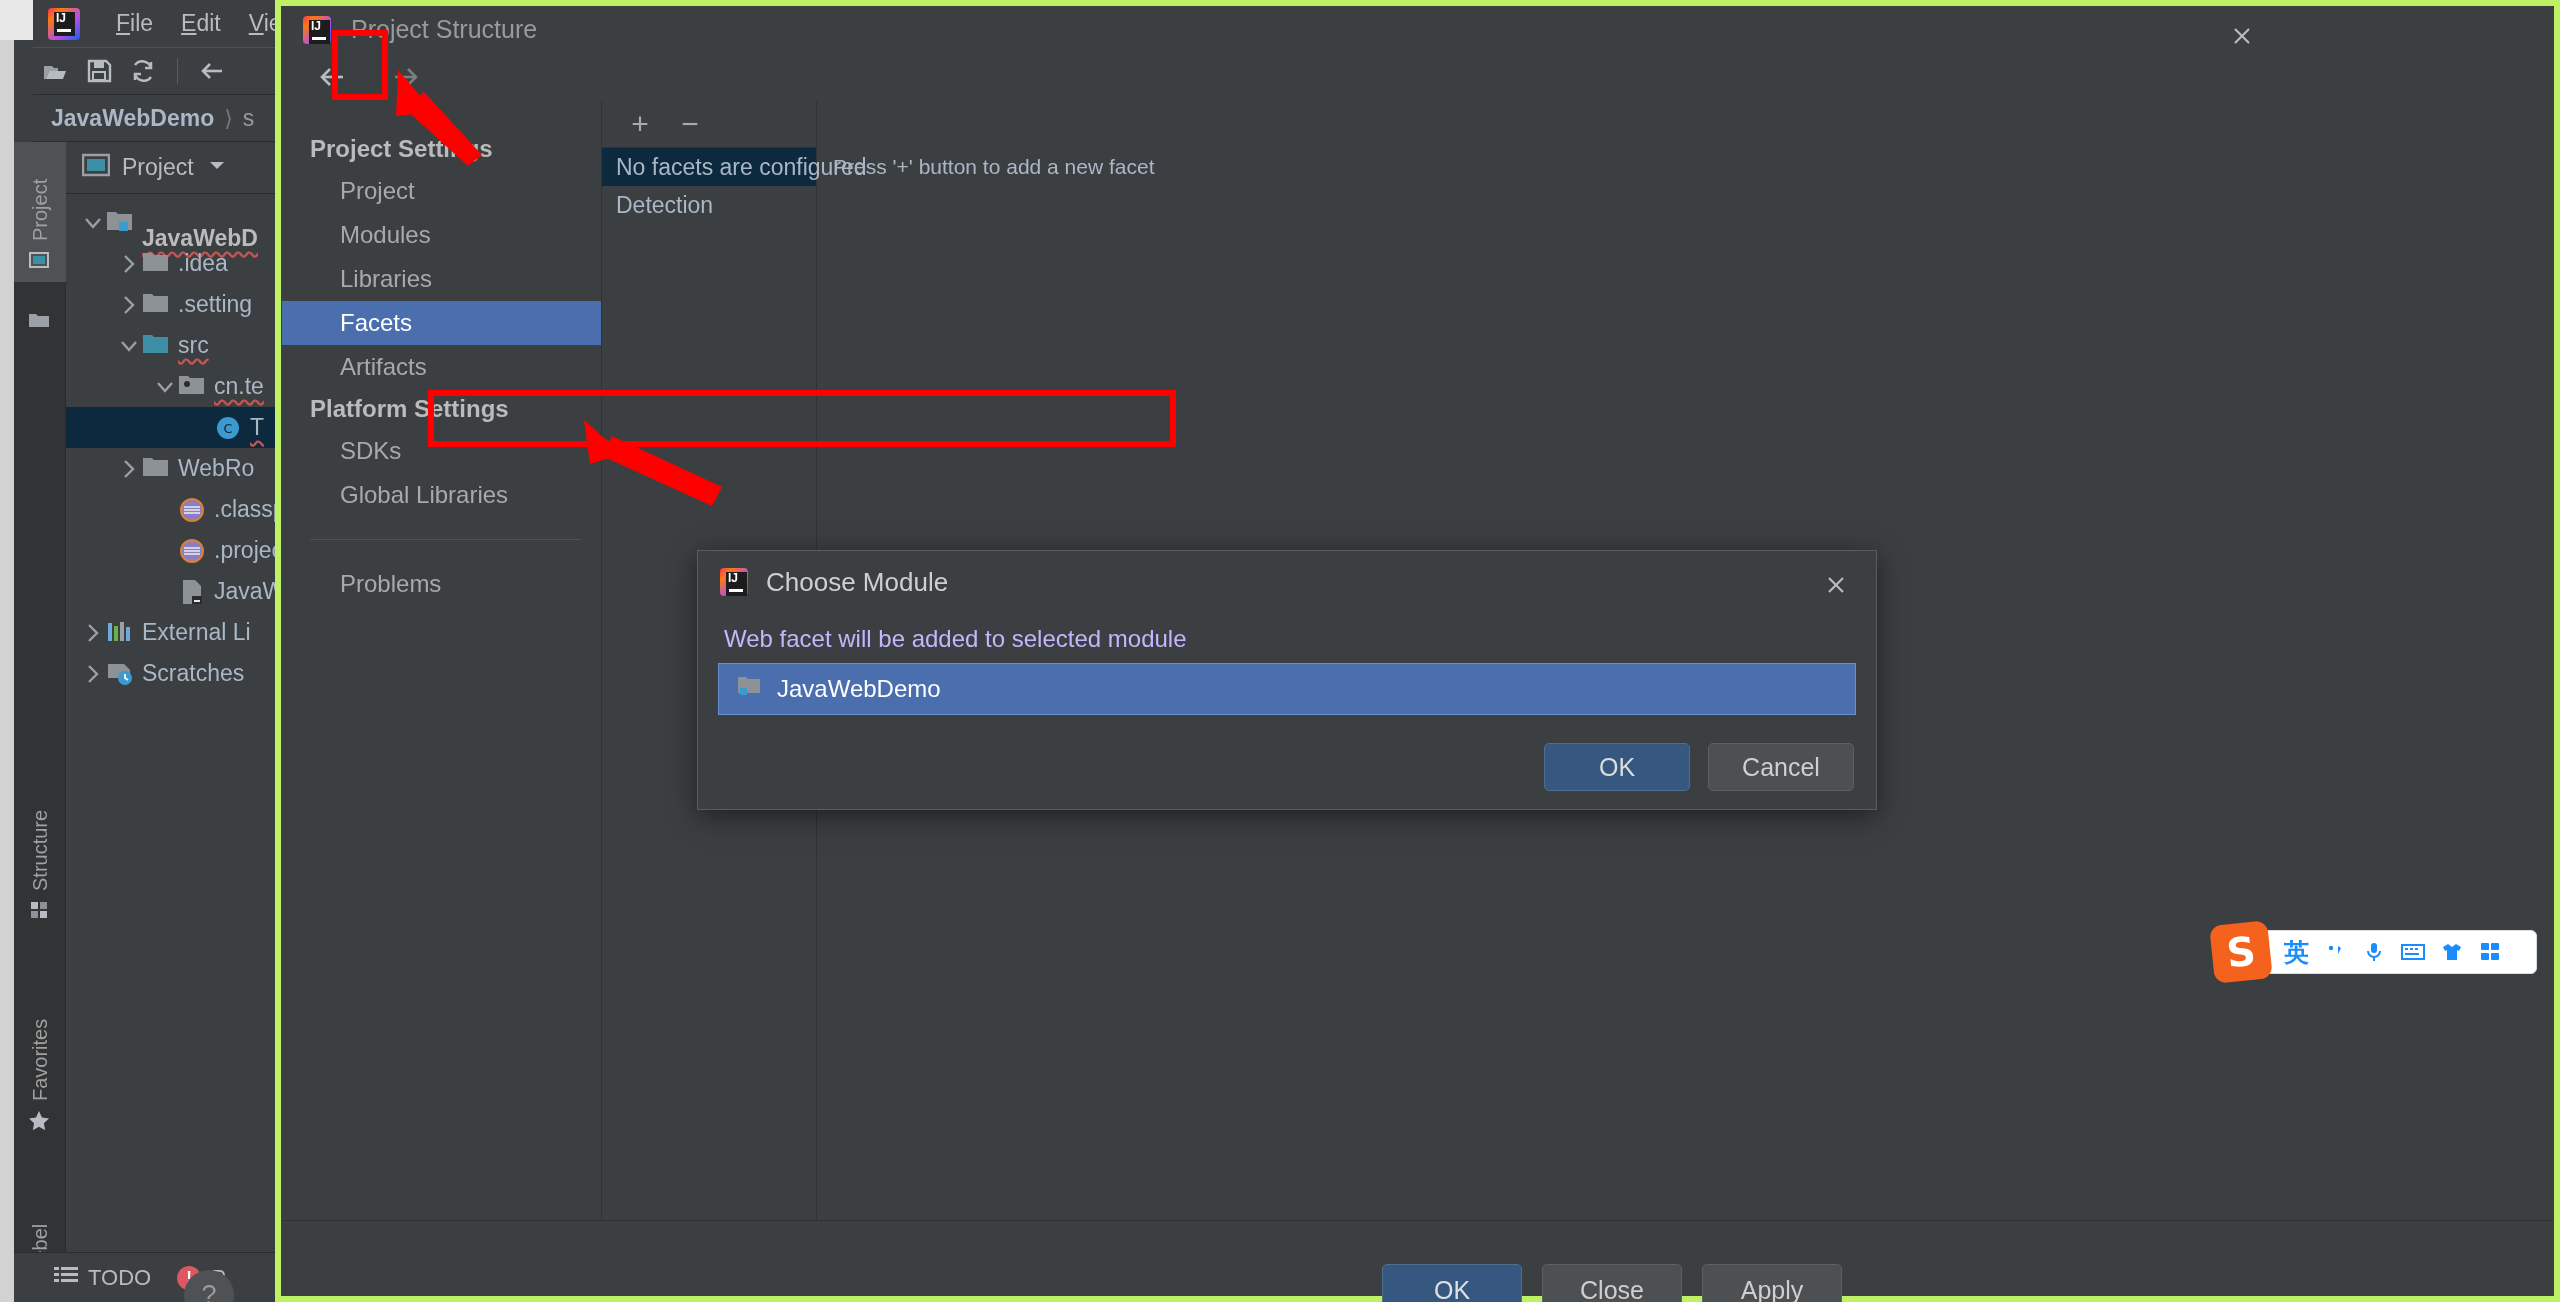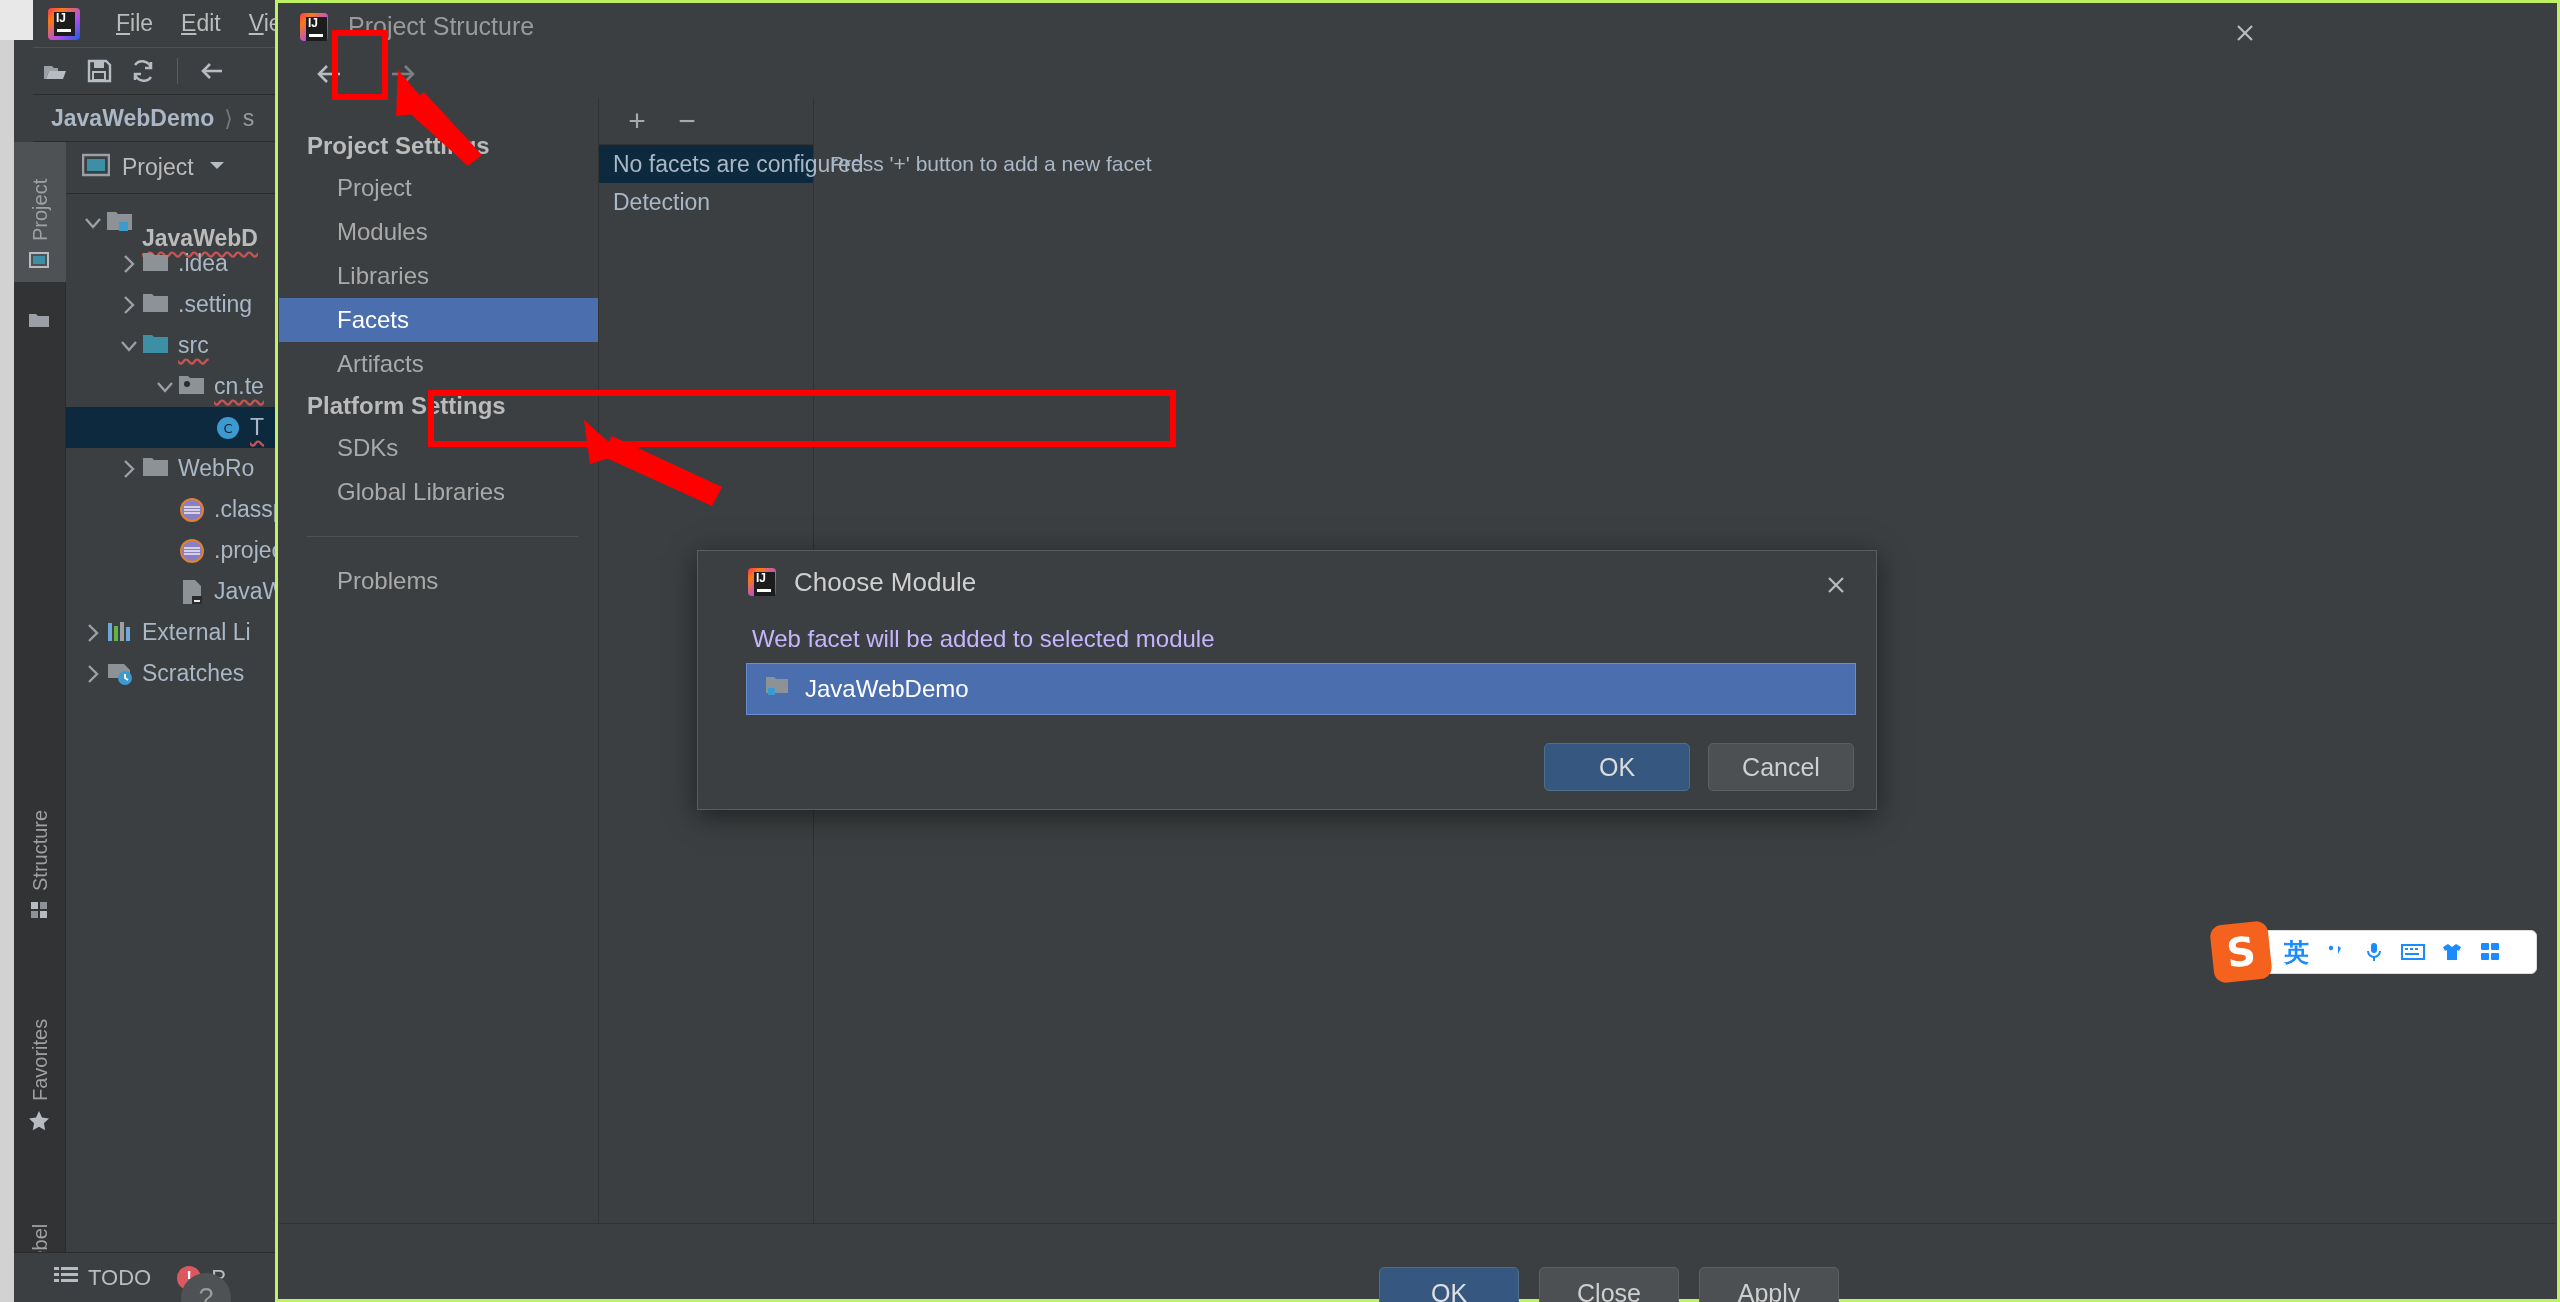--- a/index.html
+++ b/index.html
@@ -91,21 +91,21 @@
 
   
   .codeghost { position:absolute; font-family:"Liberation Mono", monospace; font-size:30px; font-style:italic; white-space:nowrap;}
 
   
   .watermark { position:absolute; right:22px; bottom:8px; font-size:24px; color:rgba(210,210,210,0.55);
                white-space:nowrap; }
 
   
   .ps-dialog { position:absolute; left:275px; top:0; width:2285px; height:1302px; background:#3c3f41;
-               border:3px solid #bef264; }
+               border:6px solid #bef264; }
   .ps-title { height:47px; display:flex; align-items:center; gap:18px; padding-left:20px; }
   .ps-title-text { font-size:25px; color:#9a9a9a; }
   .ps-close { position:absolute; right:290px; top:8px; width:44px;height:44px;
               display:flex;align-items:center;justify-content:center; }
   .ps-toolbar { position:absolute; left:1px; top:47px; width:560px; height:48px; background:#3c3f41;
                 display:flex; align-items:center; gap:34px; padding-left:30px; }
   .ps-nav { width:40px;height:40px;display:flex;align-items:center;justify-content:center;}
   .ps-body { position:absolute; left:1px; top:95px; right:1px; bottom:76px; display:flex; }
   .ps-left { width:320px; background:#3c3f41; border-right:1px solid #323232; padding-top:28px; flex:none;}
   .ps-group { font-size:24px; font-weight:bold; color:#bbbbbb; padding:6px 0 6px 28px; }
@@ -128,21 +128,21 @@
   .help-btn { position:absolute; left:-98px; bottom:-24px; width:50px;height:50px;border-radius:50%;
               background:#4e5254; color:#9a9a9a; font-size:27px;
               display:flex;align-items:center;justify-content:center; }
   .ps-btn { position:absolute; bottom:-20px; width:140px; height:52px; border-radius:5px;
             display:flex;align-items:center;justify-content:center; font-size:25px; }
   .ps-btn.ok { background:#365880; color:#e0e0e0; border:1px solid #4c708c; }
   .ps-btn.sec { background:#4c5052; color:#cfcfcf; border:1px solid #5e6060; }
 
   
   .cm-dialog { position:absolute; left:697px; top:550px; width:1180px; height:260px;
-               background:#3c3f41; border:1px solid #5a5d5e; box-shadow:0 6px 26px rgba(0,0,0,.5);padding-left:28px; }
+               background:#3c3f41; border:1px solid #5a5d5e; box-shadow:0 6px 26px rgba(0,0,0,.5); }
   .cm-title { height:62px; display:flex; align-items:center; gap:16px; padding-left:20px; }
   .cm-title-text { font-size:26px; color:#cfcfcf; }
   .cm-close { position:absolute; right:18px; top:12px; width:44px;height:44px;
               display:flex;align-items:center;justify-content:center; }
   .cm-hint { font-size:24px; color:#c4b5fd; padding:12px 0 10px 26px; }
   .cm-list { margin:0 20px; height:52px; background:#4b6eaf; border:1px solid #6a8fd0;
              display:flex; align-items:center; gap:14px; padding-left:18px; }
   .cm-list-label { font-size:24px; color:#ffffff; }
   .cm-buttons { position:absolute; right:22px; bottom:18px; display:flex; gap:18px; }
   .cm-btn { width:146px;height:48px;border-radius:5px;display:flex;align-items:center;justify-content:center;

